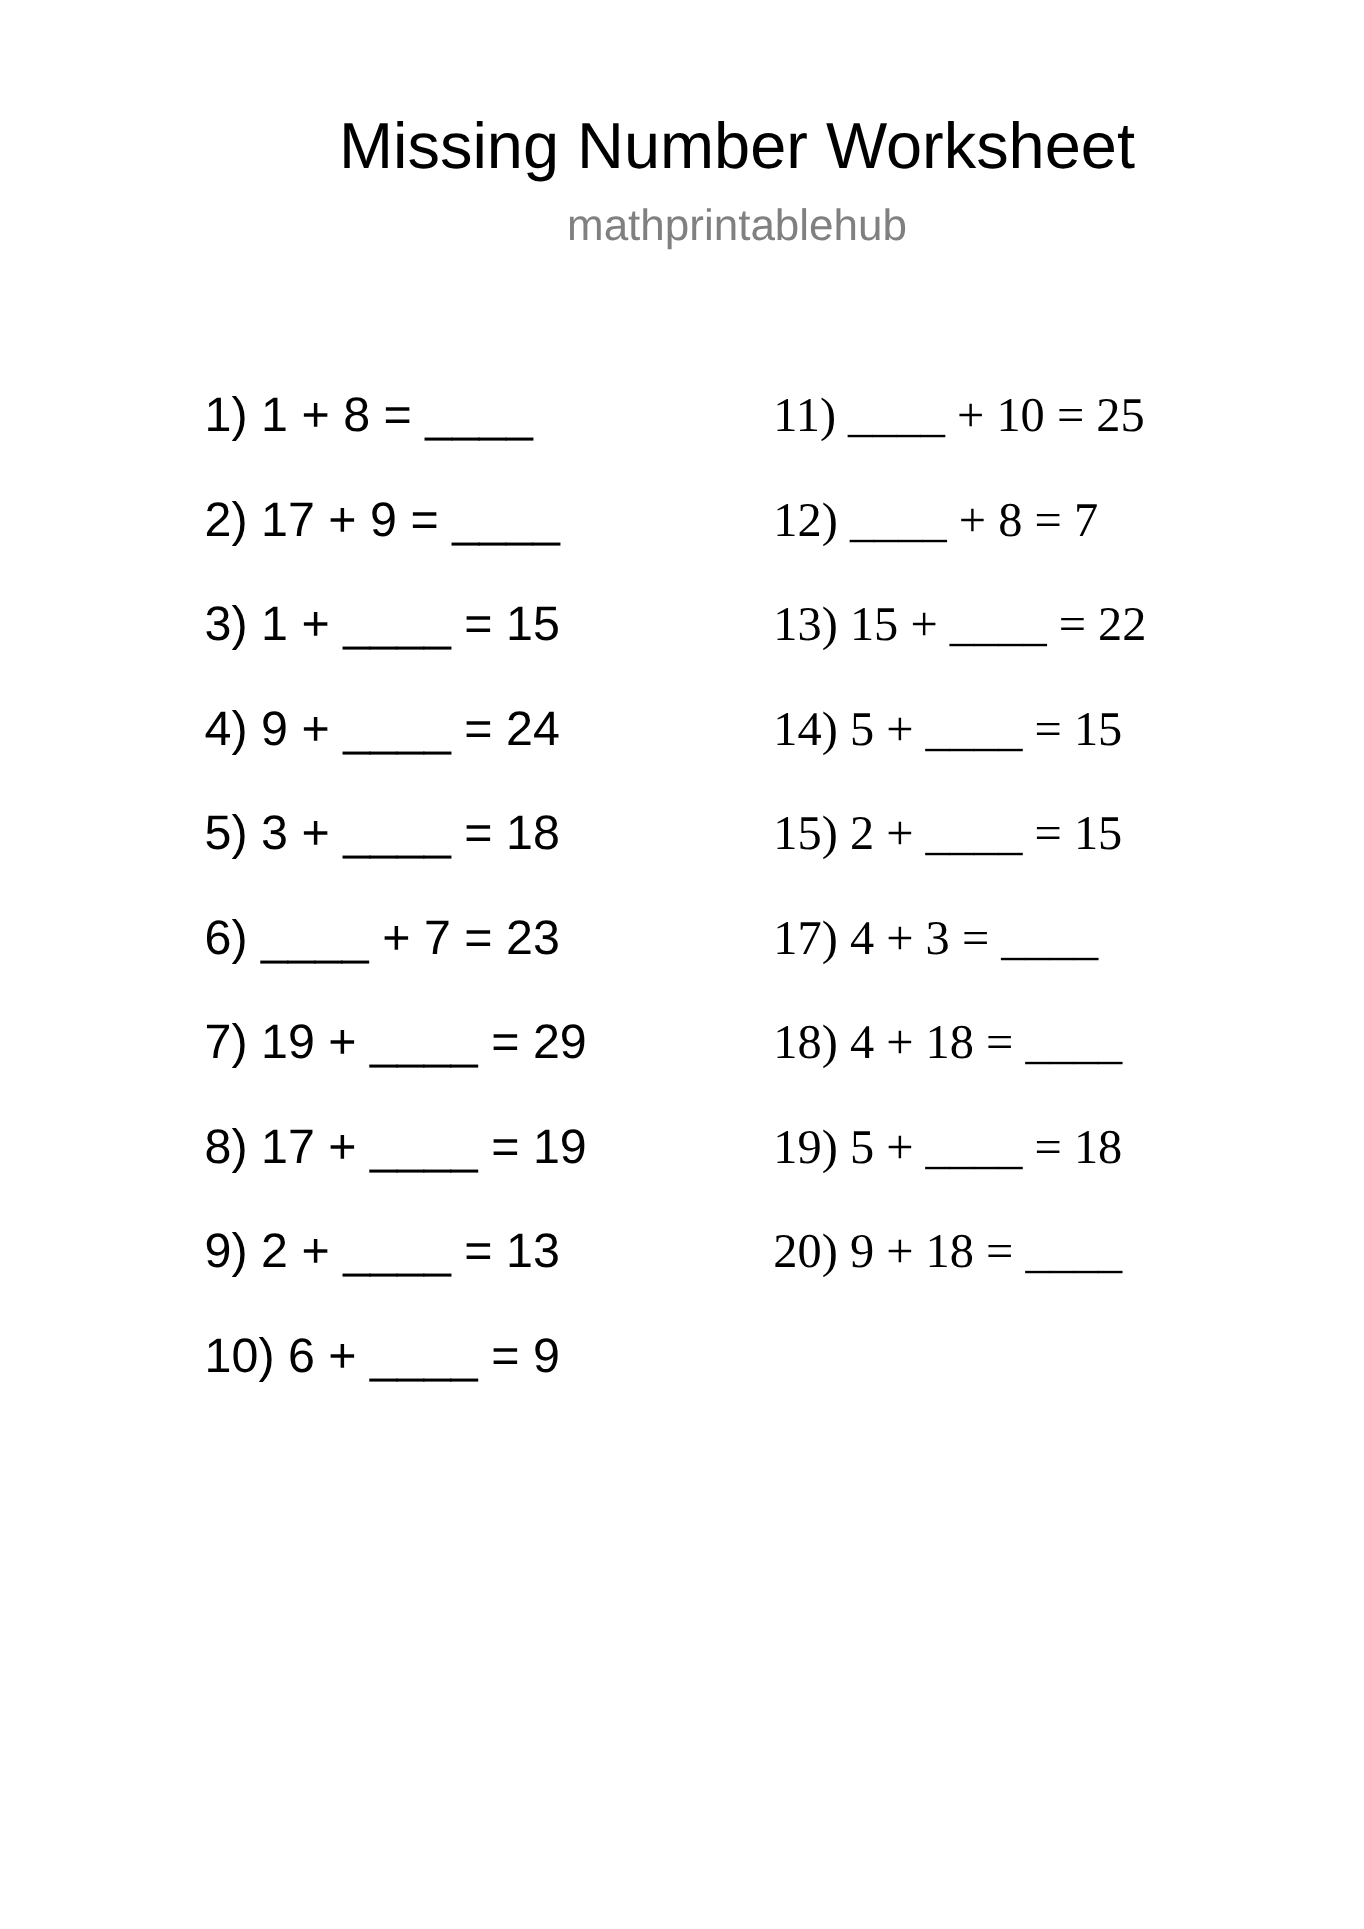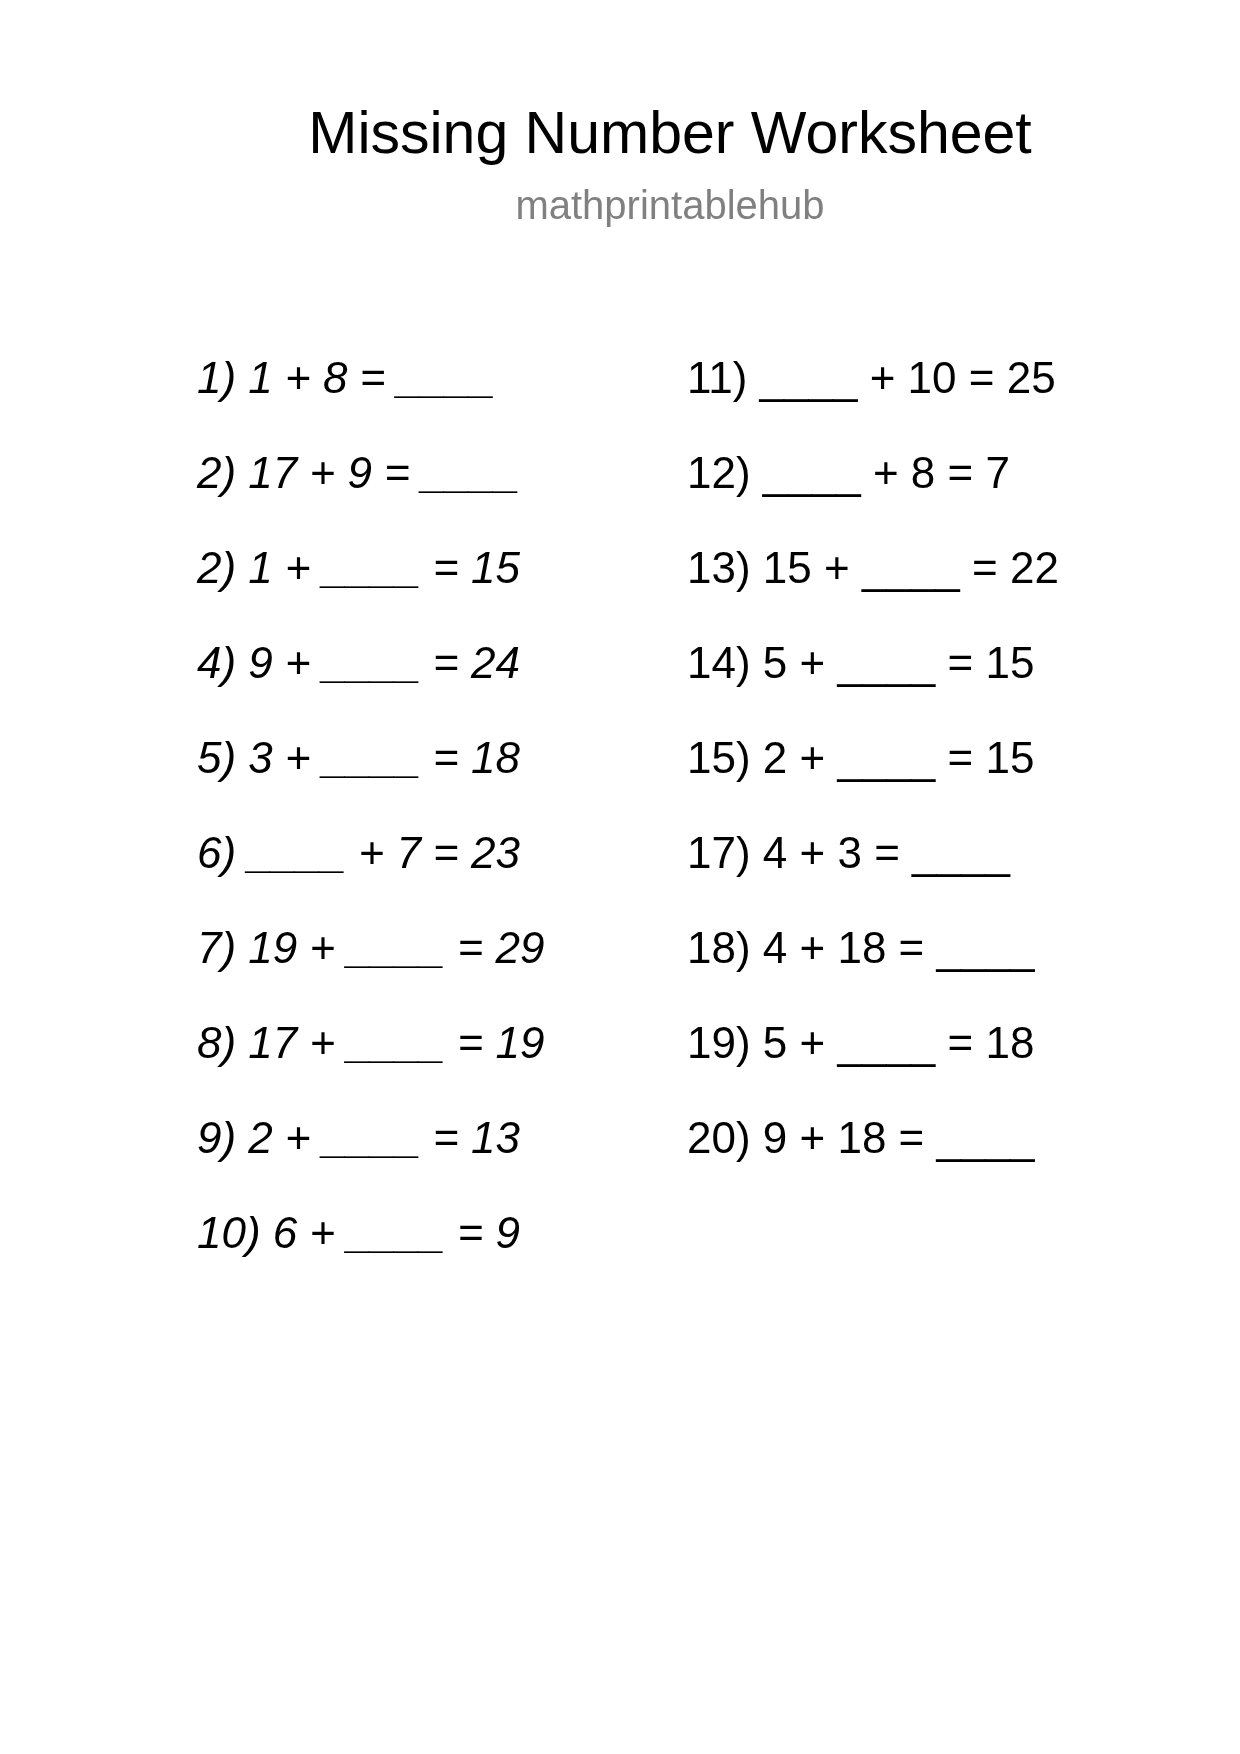--- a/index.html
+++ b/index.html
@@ -33,40 +33,40 @@
       text-align: center;
       font-size: 40px;
       line-height: 50px;
       color: #808080;
       white-space: nowrap;
     }
     .column {
       position: absolute;
       top: 352px;
     }
-    .col-left { left: 197px; font-style: italic; }
-    .col-right { left: 687px; }
+    .col-left { left: 186px; }
+    .col-right { left: 703px; font-family: Liberation Serif, serif; }
     .problem {
       height: 95px;
       font-size: 44px;
       line-height: 52px;
       white-space: pre;
     }
   </style>
 </head>
 <body>
 
 <div class="page">
   <div class="title">Missing Number Worksheet</div>
   <div class="subtitle">mathprintablehub</div>
 
   <div class="column col-left">
     <div class="problem">1) 1 + 8 = ____</div>
     <div class="problem">2) 17 + 9 = ____</div>
-    <div class="problem">2) 1 + ____ = 15</div>
+    <div class="problem">3) 1 + ____ = 15</div>
     <div class="problem">4) 9 + ____ = 24</div>
     <div class="problem">5) 3 + ____ = 18</div>
     <div class="problem">6) ____ + 7 = 23</div>
     <div class="problem">7) 19 + ____ = 29</div>
     <div class="problem">8) 17 + ____ = 19</div>
     <div class="problem">9) 2 + ____ = 13</div>
     <div class="problem">10) 6 + ____ = 9</div>
   </div>
 
   <div class="column col-right">

